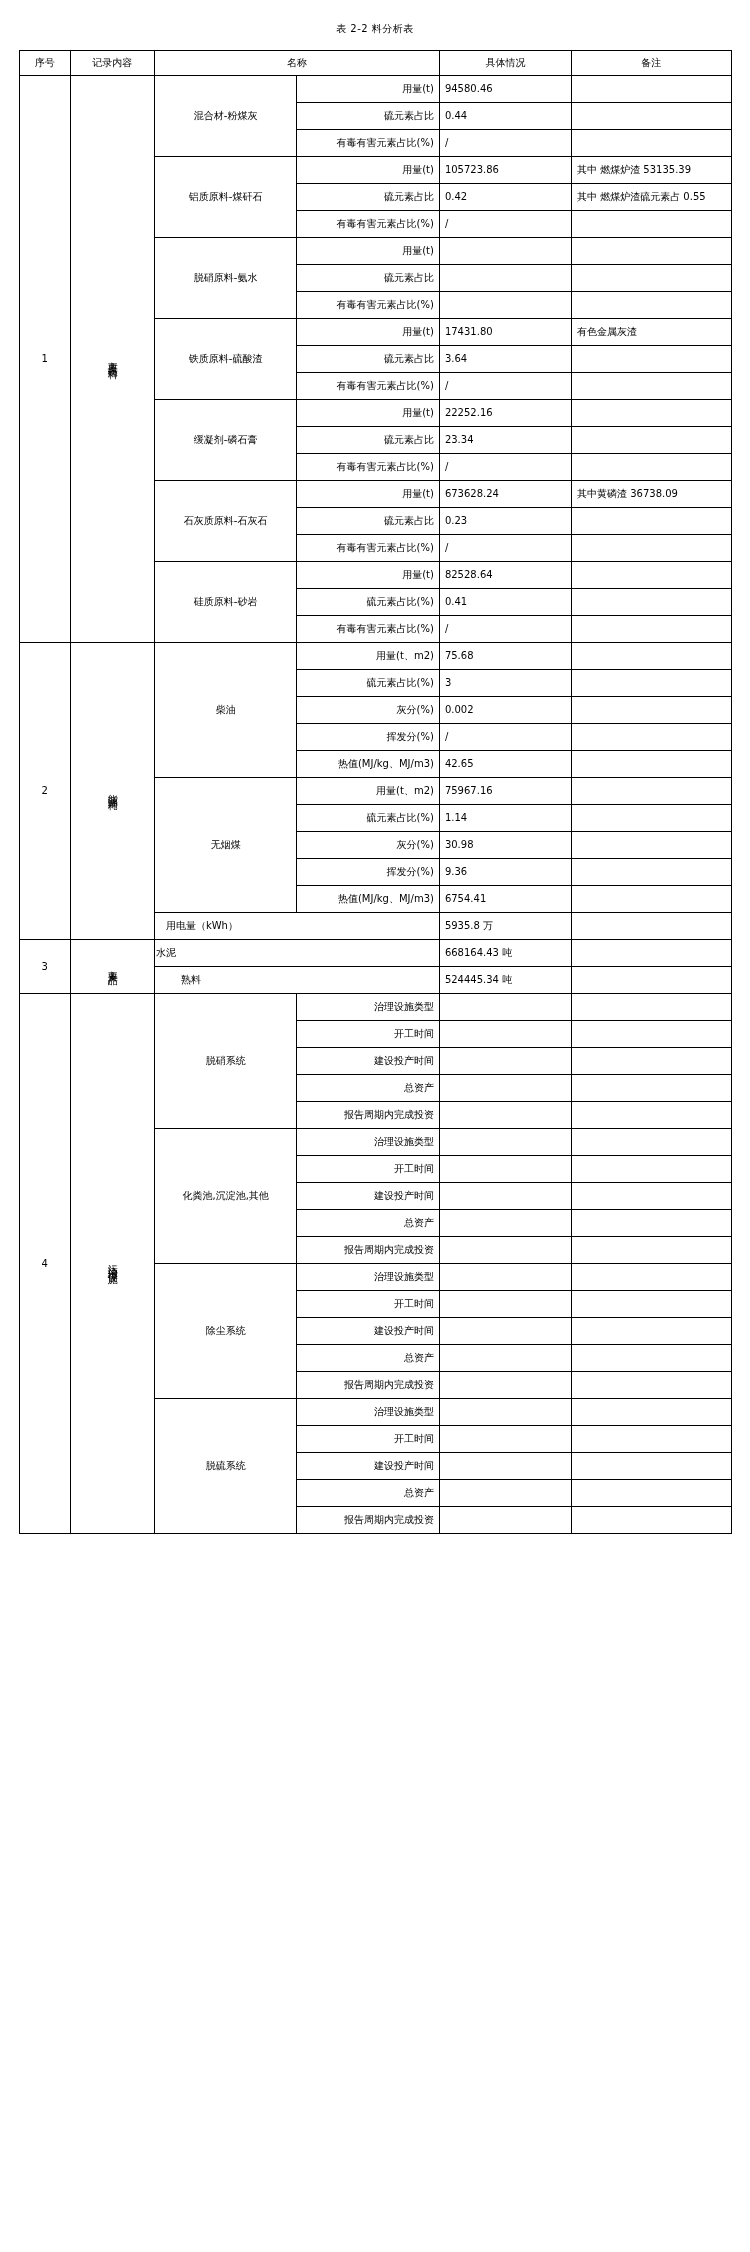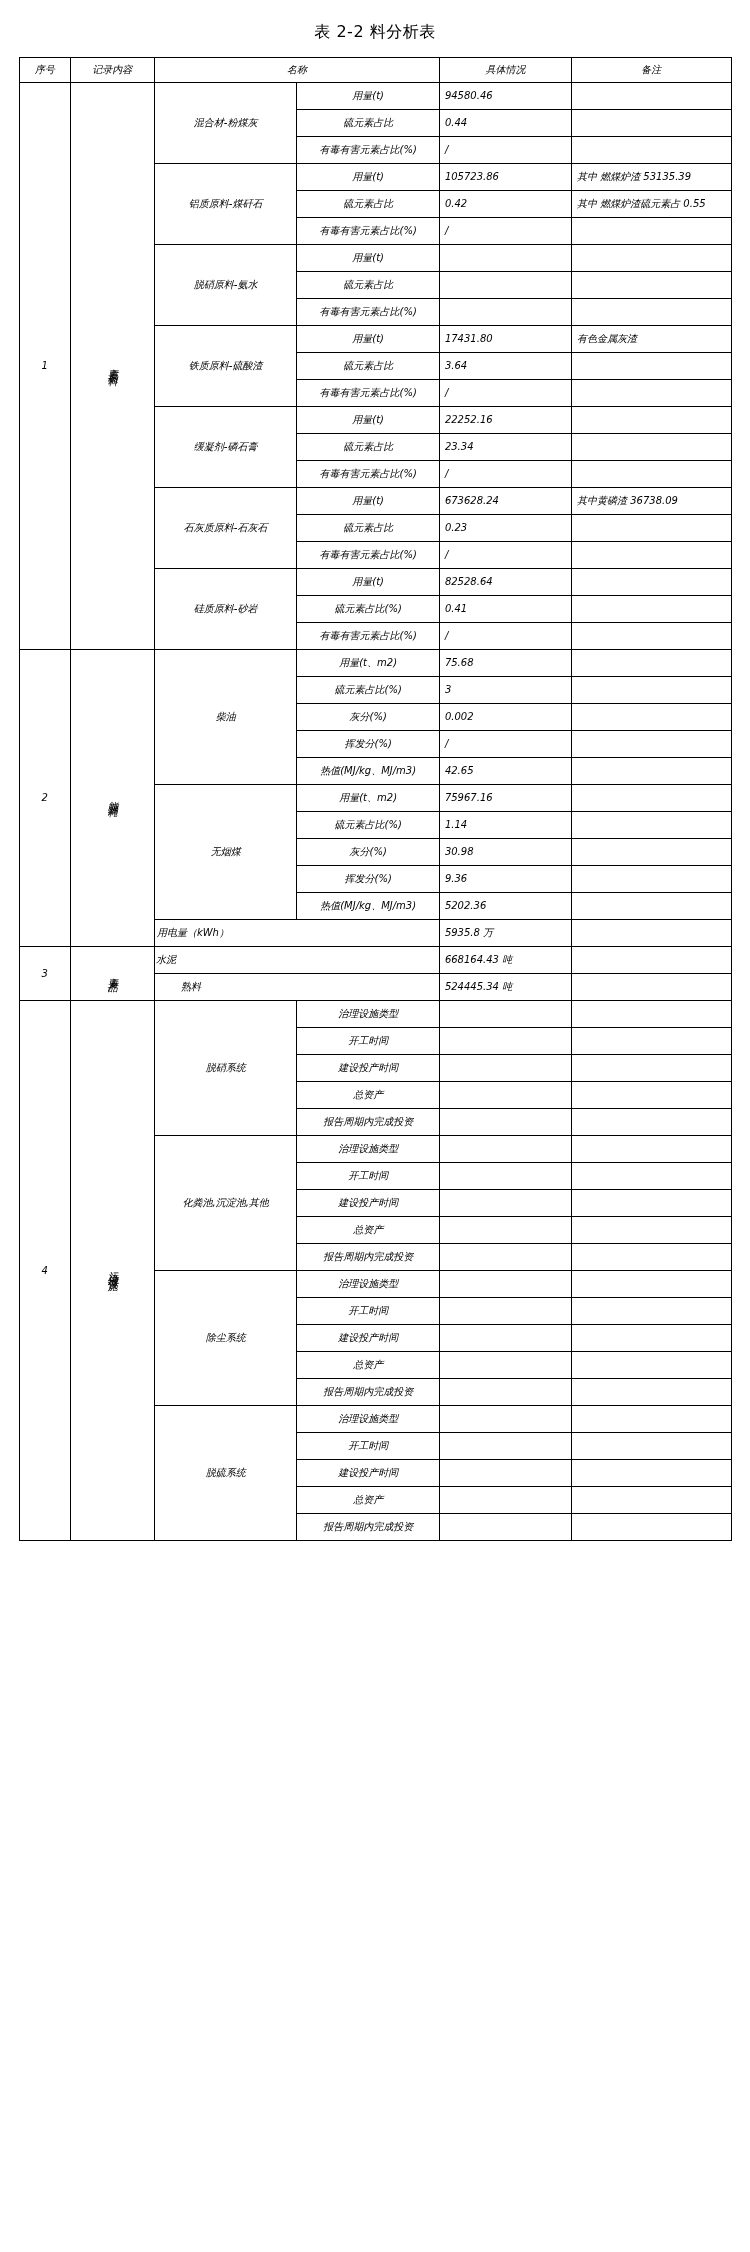--- a/index.html
+++ b/index.html
@@ -15,31 +15,30 @@
   .page {
     width: 750px;
     min-height: 2252px;
     box-sizing: border-box;
     padding: 0;
     position: relative;
     background: #ffffff;
   }
   .doc-title {
     text-align: center;
-    font-size: 16px;
+    font-size: 10px;
     padding-top: 22px;
     padding-bottom: 14px;
     letter-spacing: 0.5px;
   }
   table.analysis {
     border-collapse: collapse;
     width: 713px;
     margin: 0 auto;
     table-layout: fixed;
-    font-style: italic;
   }
   table.analysis th,
   table.analysis td {
     border: 1px solid #000000;
     font-size: 10px;
     font-weight: normal;
     padding: 0 5px;
     height: 26px;
     vertical-align: middle;
     line-height: 1.2;
@@ -51,21 +50,21 @@
     height: 24px;
   }
   .c-no     { width: 36px;  text-align: center; }
   .c-record { width: 66px;  text-align: center; margin-left: 34px; }
   .c-name   { width: 250px; }
   .c-detail { width: 110px; text-align: left; }
   .c-remark { width: 135px; text-align: left; }
 
   
   .name-mat { width: 115px; text-align: center; }
-  .name-item { width: 135px; text-align: center; }
+  .name-item { width: 135px; text-align: right; }
 
   .vtext {
     writing-mode: vertical-rl;
     text-orientation: upright;
     letter-spacing: 2px;
     display: inline-block;
     line-height: 1;
   }
   .cell-center { text-align: center; }
 </style>
@@ -245,25 +244,25 @@
           <td class="c-detail">30.98</td>
           <td class="c-remark"></td>
         </tr>
         <tr>
           <td class="name-item">挥发分(%)</td>
           <td class="c-detail">9.36</td>
           <td class="c-remark"></td>
         </tr>
         <tr>
           <td class="name-item">热值(MJ/kg、MJ/m3)</td>
-          <td class="c-detail">5202.36</td>
-          <td class="c-remark"></td>
-        </tr>
-        <tr>
-          <td class="name-mat" colspan="2" style="text-align: left; padding-left: 2px;">用电量（kWh）</td>
+          <td class="c-detail">6754.41</td>
+          <td class="c-remark"></td>
+        </tr>
+        <tr>
+          <td class="name-mat" colspan="2" style="text-align: left; padding-left: 11px;">用电量（kWh）</td>
           <td class="c-detail">5935.8 万</td>
           <td class="c-remark"></td>
         </tr>
         <tr>
           <td class="c-no cell-center" rowspan="2">3</td>
           <td class="c-record cell-center" rowspan="2"><span class="vtext">主要产品</span></td>
           <td class="name-mat" colspan="2" style="text-align: left; padding-left: 1px;">水泥</td>
           <td class="c-detail">668164.43 吨</td>
           <td class="c-remark"></td>
         </tr>

